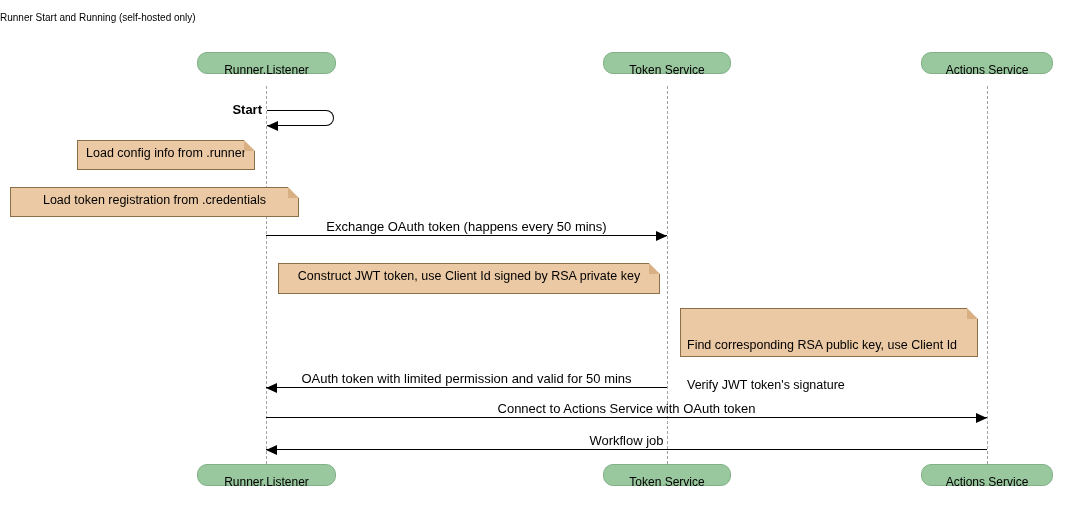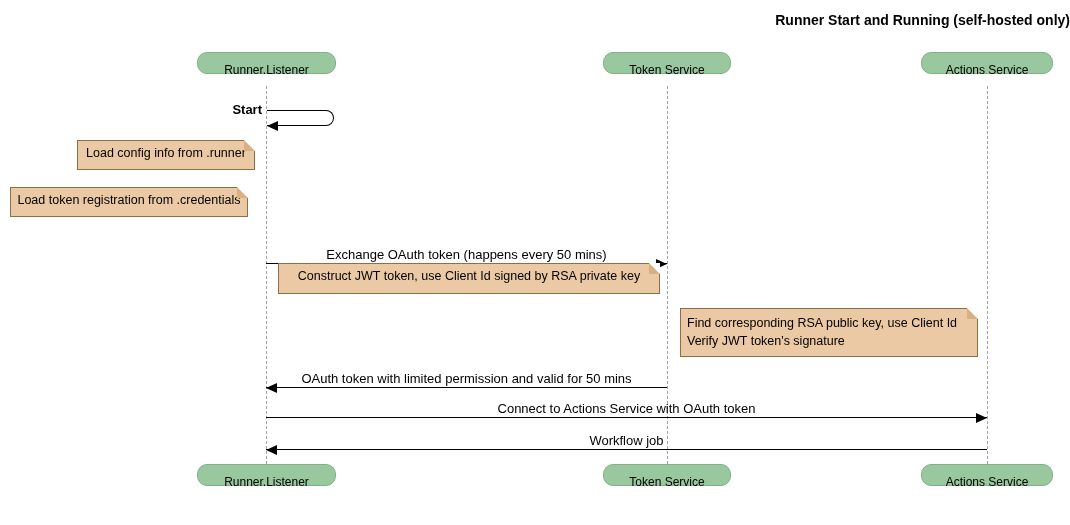--- a/index.html
+++ b/index.html
@@ -14,23 +14,23 @@
     width: 1070px;
     height: 525px;
     background: var(--background, #fff);
     overflow: hidden;
   }
   .title {
     position: absolute;
     top: 12px;
     left: 0;
     width: 100%;
-    text-align: right;
-    font-size: 14px;
-    font-weight: bold;
+    text-align: left;
+    font-size: 10px;
+    font-weight: normal;
   }
   .lifeline {
     position: absolute;
     top: 86px;
     height: 378px;
     width: 0;
     border-left: 1px dashed var(--lifeline, #a3a3a3);
   }
   .participant {
     position: absolute;
@@ -104,20 +104,21 @@
     right: -1px;
     width: 0;
     height: 0;
     border-style: solid;
     border-width: 0 11px 11px 0;
     border-color: #ffffff #ffffff var(--note-fold, #d8b083) var(--note-fold, #d8b083);
   }
   .note .note-line {
     display: block;
     line-height: 18px;
+    margin-top: 22px;
   }
 </style>
 </head>
 <body>
 
 <div class="diagram">
 
   <div class="title">Runner Start and Running (self-hosted only)</div>
 
   <div class="lifeline" style="left:266px;"></div>
@@ -129,26 +130,26 @@
   <div class="participant" style="left:921px;top:52px;width:132px;">Actions Service</div>
 
   <div class="msg-label start" style="left:180px;top:103px;width:82px;">Start</div>
   <div class="self-loop" style="left:267px;top:110px;width:67px;height:16px;"></div>
   <span class="arrowhead left" style="left:267px;top:121px;"></span>
 
   <div class="note center" style="left:77px;top:140px;width:178px;height:30px;">
     <span class="fold"></span>
     <span class="note-text">Load config info from .runner</span>
   </div>
-  <div class="note center" style="left:10px;top:187px;width:238px;height:30px;">
+  <div class="note center" style="left:10px;top:187px;width:289px;height:30px;">
     <span class="fold"></span>
     <span class="note-text">Load token registration from .credentials</span>
   </div>
 
-  <div class="message" style="left:266px;top:248px;width:401px;">
+  <div class="message" style="left:266px;top:220px;width:401px;">
     <div class="msg-text">Exchange OAuth token (happens every 50 mins)</div>
     <div class="msg-line"></div>
     <span class="arrowhead right"></span>
   </div>
 
   <div class="note center" style="left:278px;top:263px;width:382px;height:31px;">
     <span class="fold"></span>
     <span class="note-text">Construct JWT token, use Client Id signed by RSA private key</span>
   </div>
 

